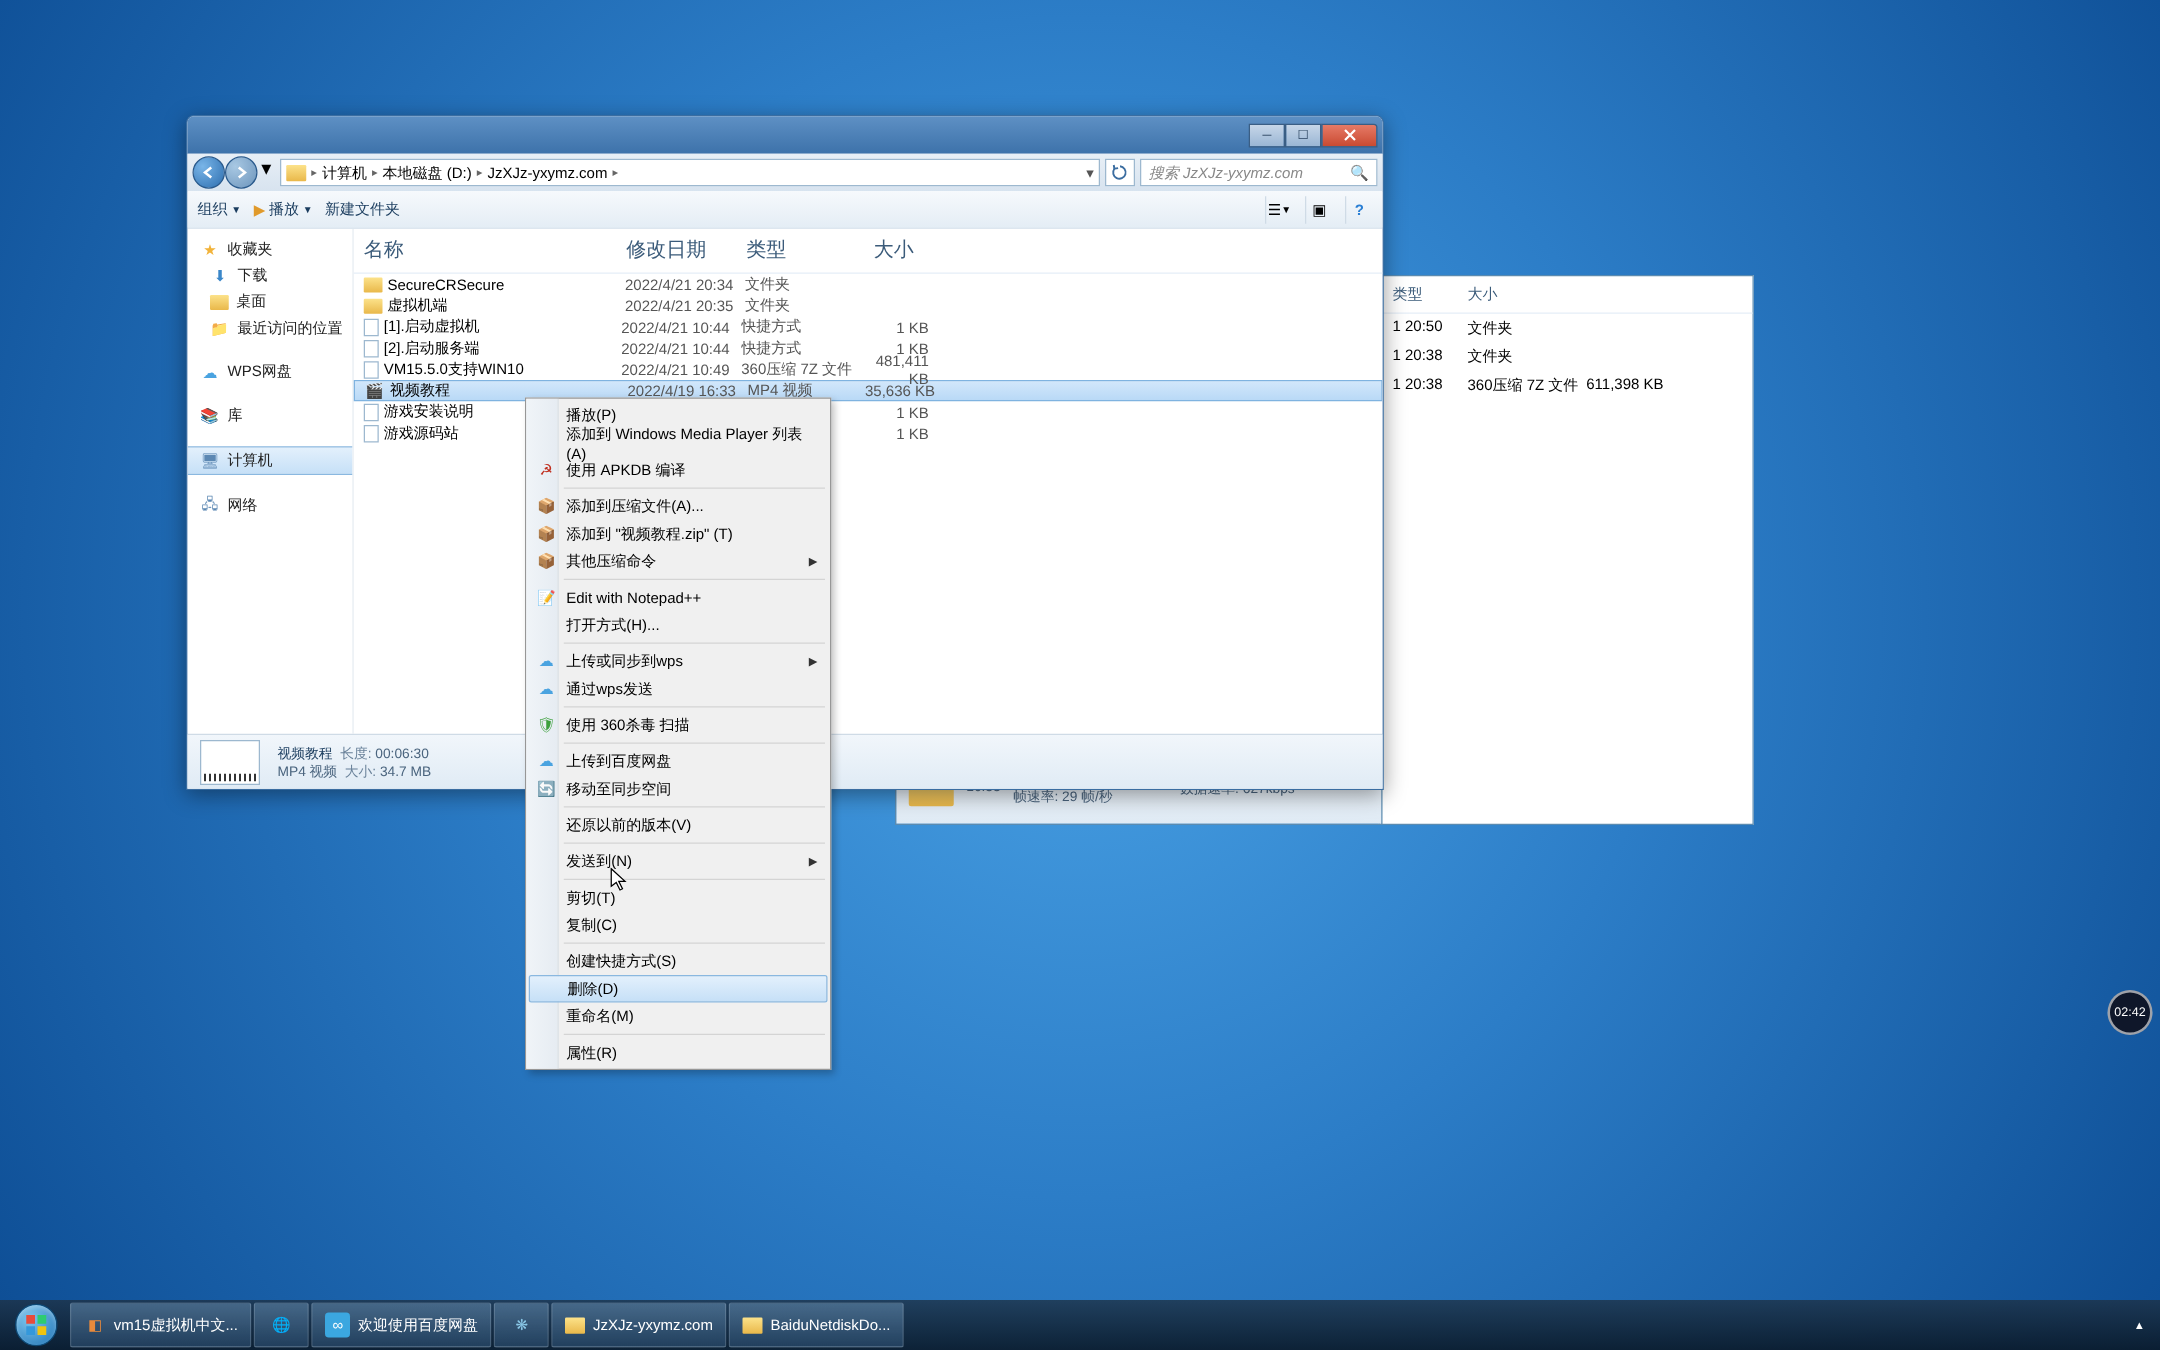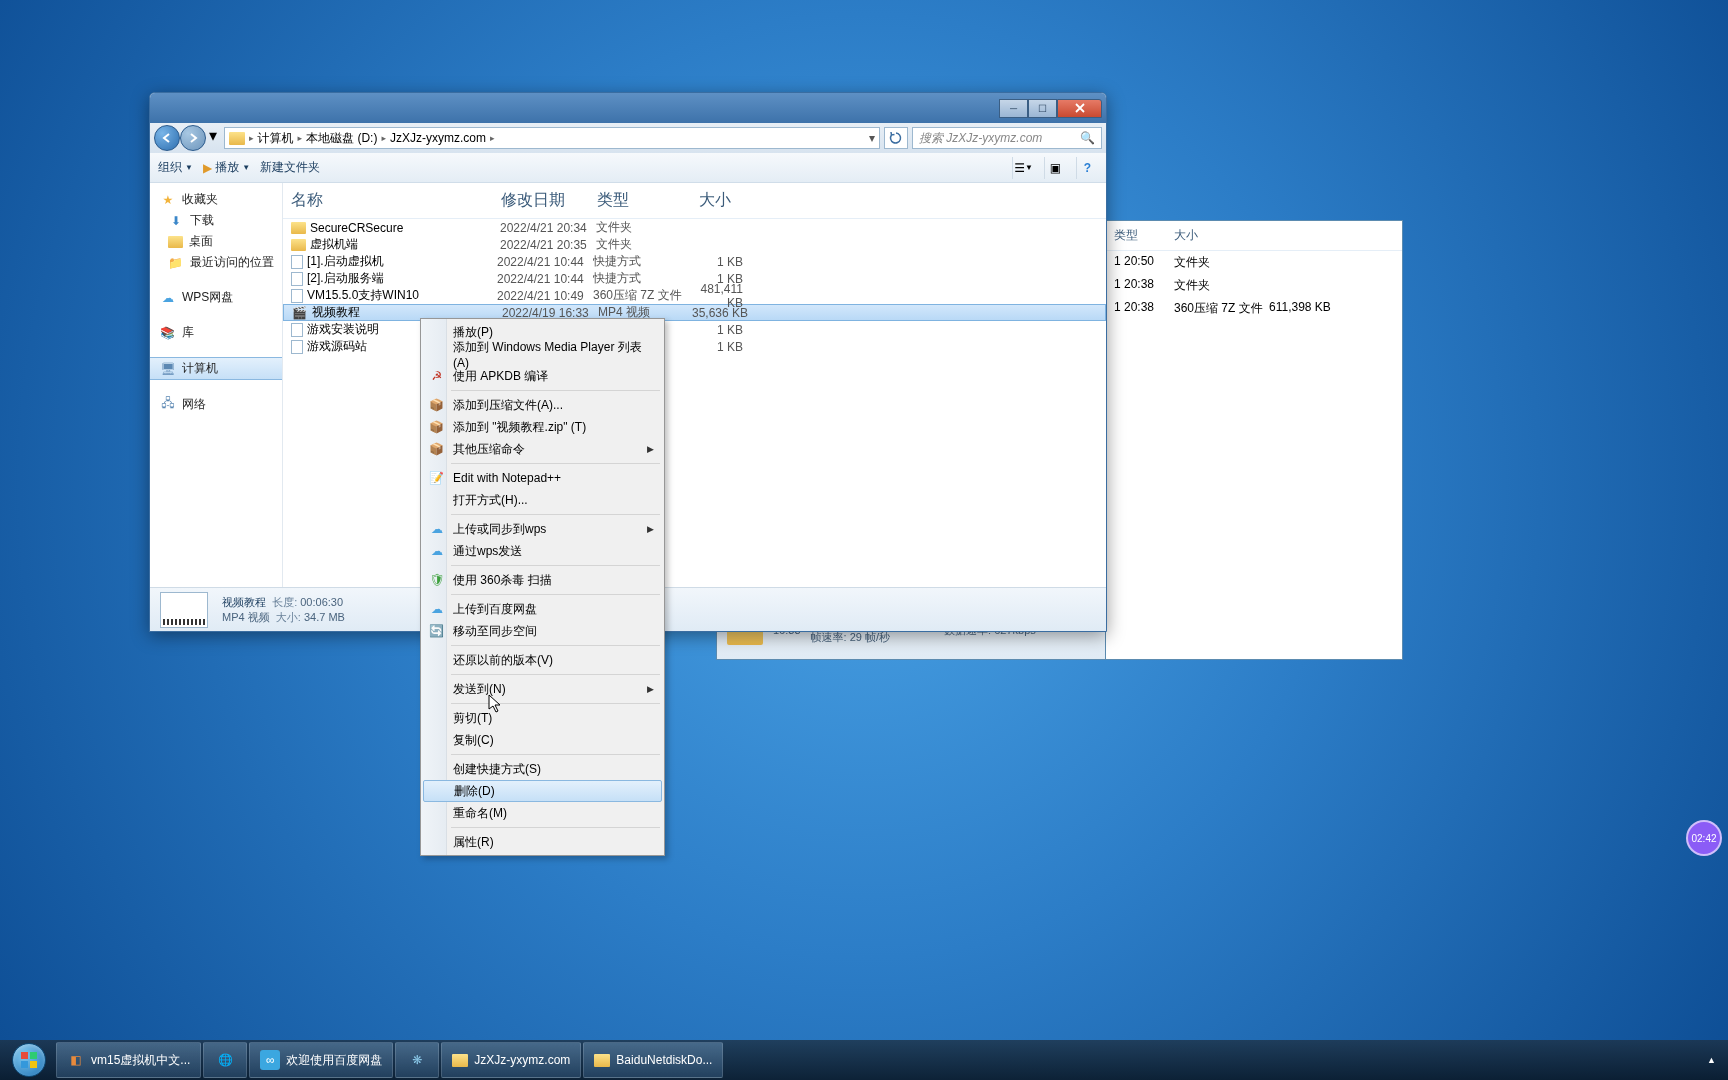--- a/index.html
+++ b/index.html
@@ -103,21 +103,21 @@
 
 .taskbar { position: absolute; bottom: 0; left: 0; right: 0; height: 40px; background: linear-gradient(rgba(30,50,70,.8), rgba(10,25,40,.9)); display: flex; align-items: center; padding: 0 4px; gap: 2px; }
 .taskbar .start { width: 50px; height: 36px; display: flex; align-items: center; justify-content: center; }
 .taskbar .start .orb { width: 34px; height: 34px; border-radius: 50%; background: radial-gradient(circle at 35% 35%, #7fc8f0, #1a6fb3); border: 1px solid #0d4874; box-shadow: inset 0 2px 4px rgba(255,255,255,.4); display:flex; align-items:center; justify-content:center; }
 .taskbar .tbtn { height: 36px; padding: 0 10px; background: linear-gradient(rgba(120,160,195,.45), rgba(60,100,140,.45)); border: 1px solid rgba(255,255,255,.15); border-radius: 2px; display: flex; align-items: center; gap: 6px; font-size: 12px; color: #fff; max-width: 160px; overflow: hidden; white-space: nowrap; }
 .taskbar .tbtn.icon-only { width: 44px; padding: 0; justify-content: center; }
 .taskbar .tbtn .tico { width: 18px; height: 18px; display: inline-flex; align-items:center; justify-content:center; }
 .taskbar .spacer { flex: 1; }
 .taskbar .tray { display: flex; align-items: center; gap: 8px; padding: 0 8px; color: #fff; font-size: 12px; }
 
-.timestamp-badge { position: absolute; right: 6px; top: 820px; width: 36px; height: 36px; border-radius: 50%; background: #8b5cf6; color: #fff; font-size: 10px; display:flex; align-items:center; justify-content:center; border:2px solid rgba(255,255,255,.6); }
+.timestamp-badge { position: absolute; right: 6px; top: 792px; width: 36px; height: 36px; border-radius: 50%; background: #0f172a; color: #fff; font-size: 10px; display:flex; align-items:center; justify-content:center; border:2px solid rgba(255,255,255,.6); }
 </style>
 </head>
 <body>
 
 <div class="bg-window">
   <div class="hdr">
     <span>类型</span>
     <span>大小</span>
   </div>
   <div class="row">

